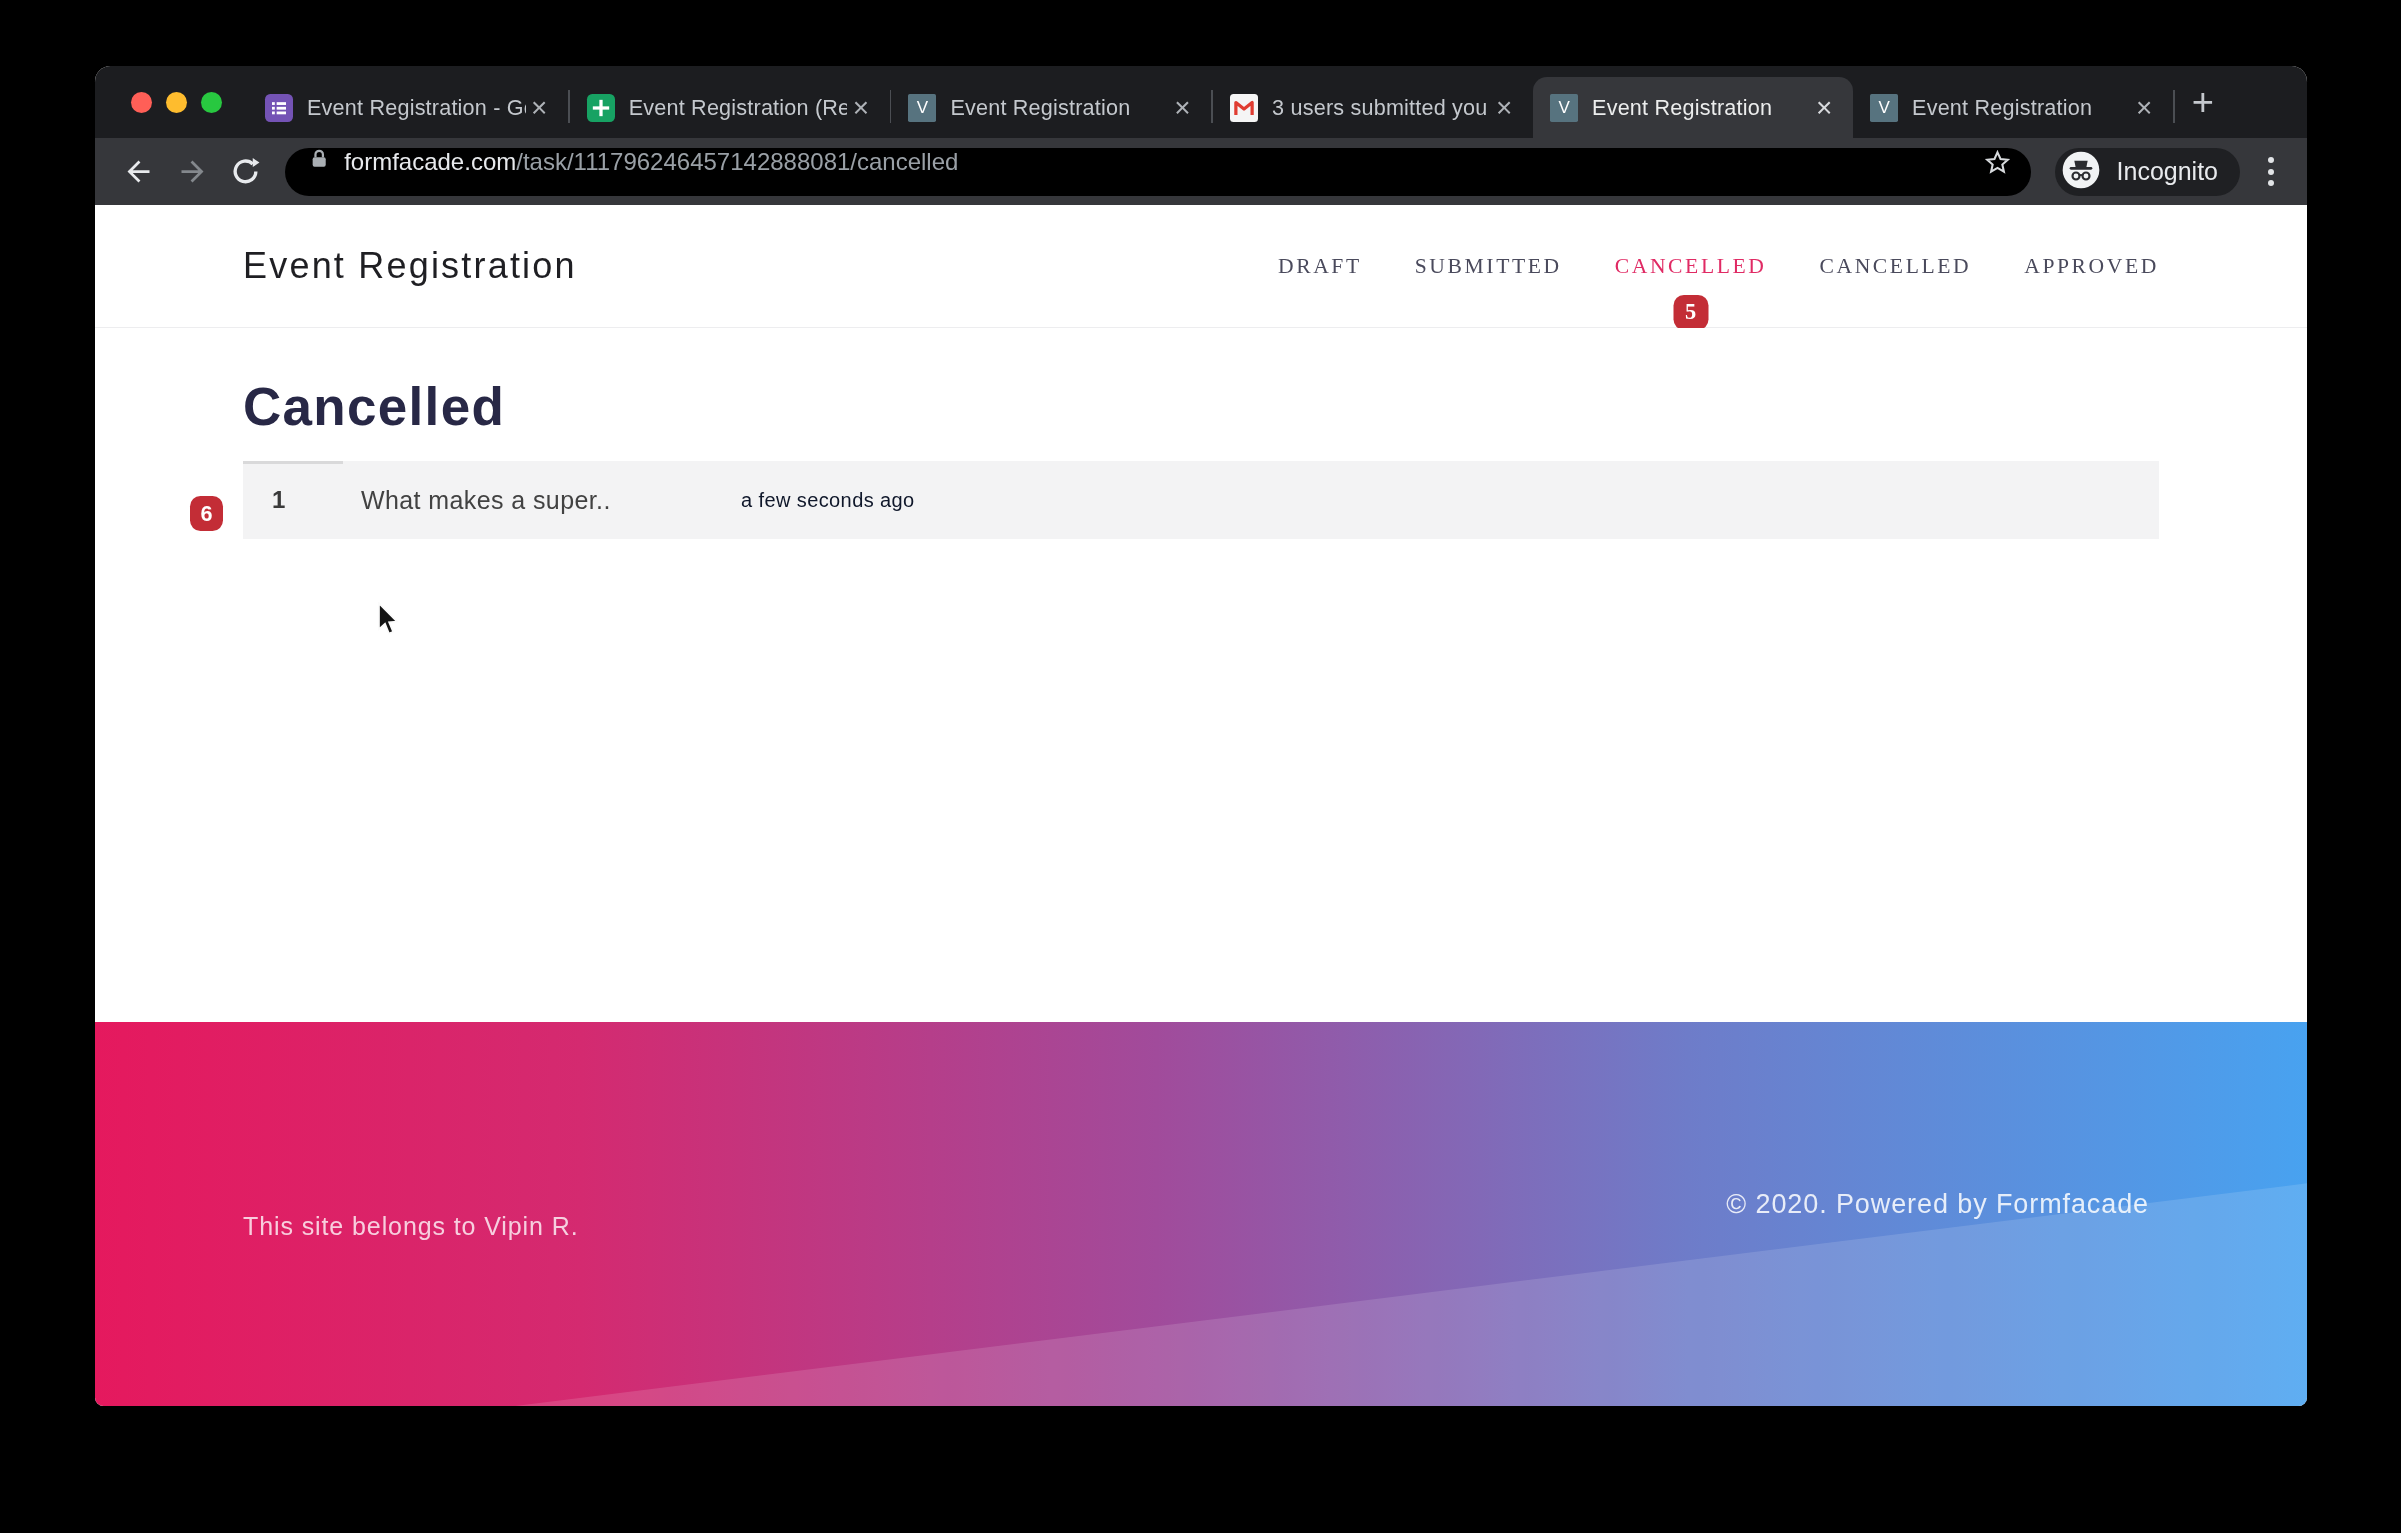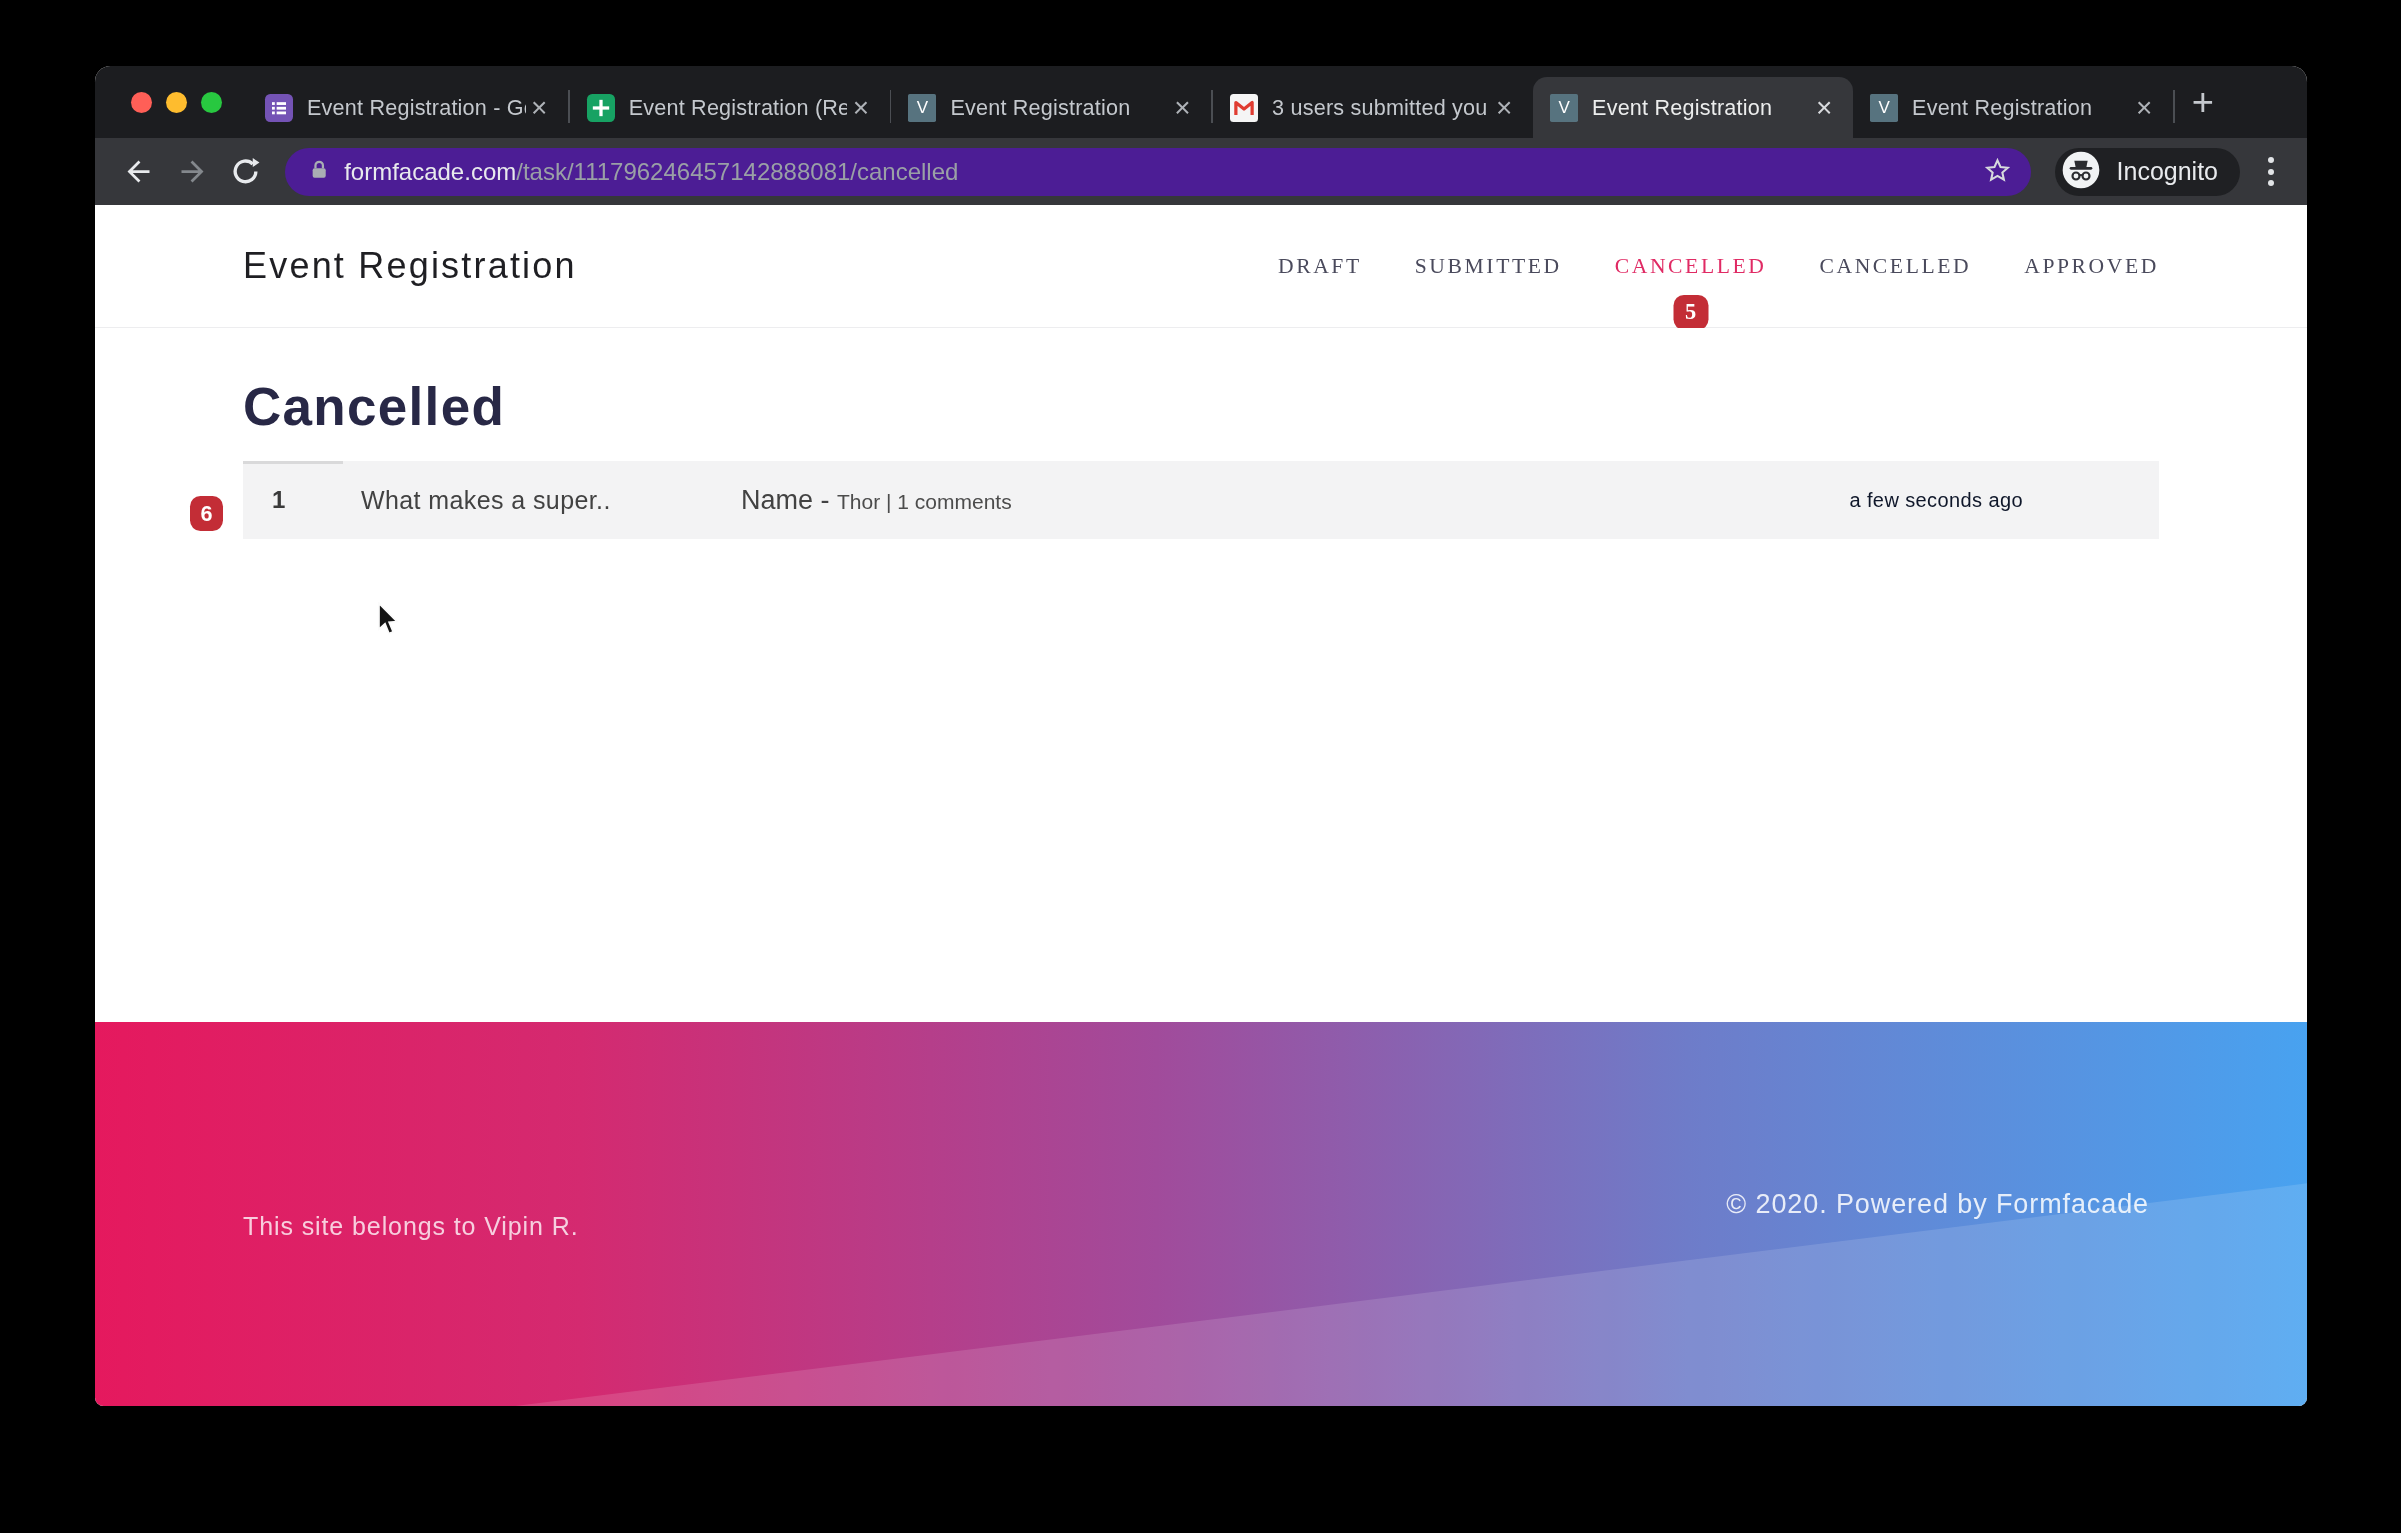--- a/index.html
+++ b/index.html
@@ -31,21 +31,21 @@
   .favicon.forms { background:#7453b5; }
   .favicon.sheets { background:#17a263; }
   .favicon.vsite { background:#57737f; color:#fff; font-size:17px; border-radius:1.7px; }
   .favicon.gmail { background:#f5f5f5; border-radius:3.5px; }
 
   .new-tab { font-size:38px; color:#c4c8cd; margin:0 0 17px 17px; line-height:1; }
 
   
   .toolbar { height:67px; background:#36373b; display:flex; align-items:center; padding:0 21px; gap:8.6px; flex-shrink:0; }
   .nav-btn { width:45px; height:45px; display:flex; align-items:center; justify-content:center; border-radius:50%; }
-  .address-bar { flex:1; height:48px; background:#4c1d95; border-radius:24px; display:flex; align-items:center;
+  .address-bar { flex:1; height:48px; background:#000000; border-radius:24px; display:flex; 
                  padding:0 19px 0 22.4px; margin:0 8.6px; }
   .url { font-size:24px; margin-left:14px; white-space:nowrap; overflow:hidden; }
   .url .domain { color:#e8eaed; }
   .url .path { color:#9aa0a6; }
   .addr-spacer { flex:1; }
   .incognito-chip { height:48px; background:#1f2023; border-radius:24px; display:flex; align-items:center;
                     gap:16px; padding:0 22.4px 0 5.2px; margin:0 7px; }
   .incognito-label { color:#e8eaed; font-size:25px; }
   .menu-dots { display:flex; flex-direction:column; gap:5.2px; padding:0 12px; }
   .menu-dots i { width:6px; height:6px; border-radius:50%; background:#e2e4e7; }
@@ -233,24 +233,20 @@
     </div>
   </div>
 
   <div class="main">
     <h1 class="page-heading">Cancelled</h1>
 
     <div class="task-row">
       <span class="row-topline"></span>
       <span class="row-num">1</span>
       <span class="row-title">What makes a super..</span>
-      <span class="row-meta">
-        <span>Name -</span>
-        <span class="meta-small">Thor | 1 comments</span>
-      </span>
       <span class="row-time">a few seconds ago</span>
     </div>
 
     <span class="row-count-badge">6</span>
 
     <span class="cursor">
       <svg width="22.4" height="35" viewBox="0 0 14 22">
           <path d="M1.2 0.8 L1.2 17 L5 13.7 L7.5 19.8 L10.1 18.7 L7.6 12.7 L12.6 12.3 Z" fill="#141414" stroke="#fbfbfb" stroke-width="1.1"></path>
         </svg>
     </span>

